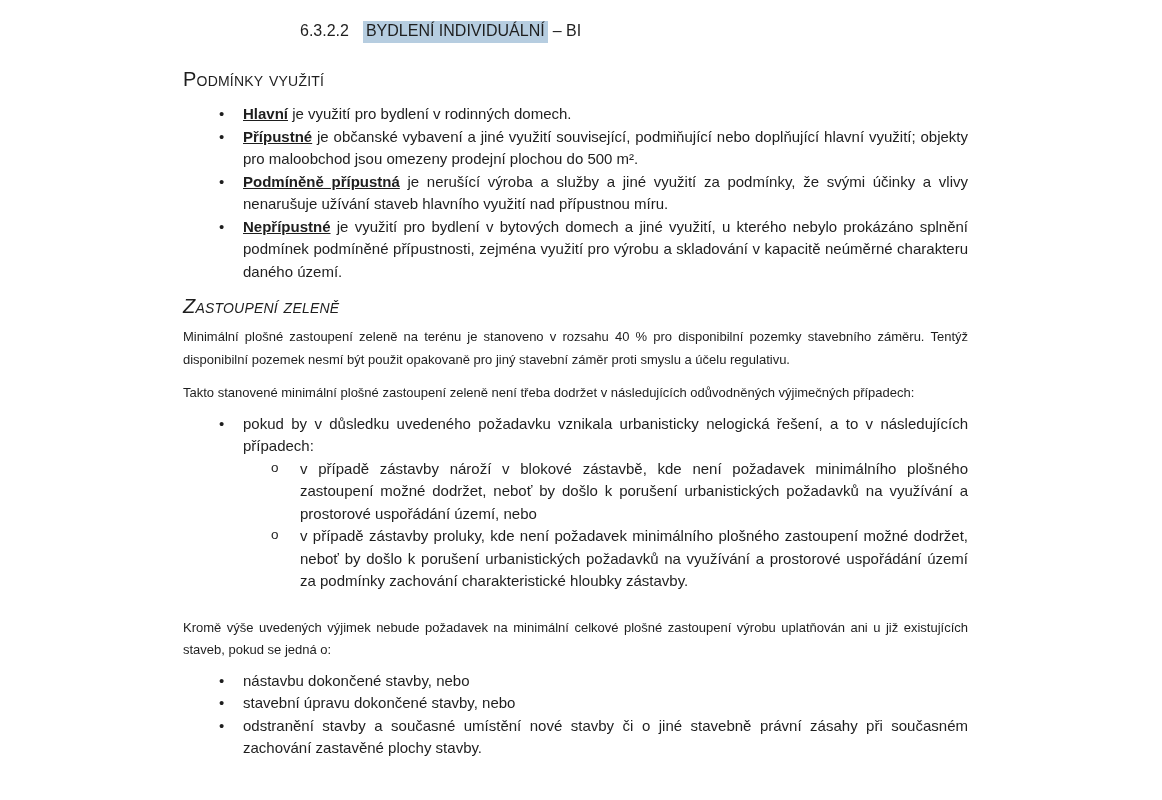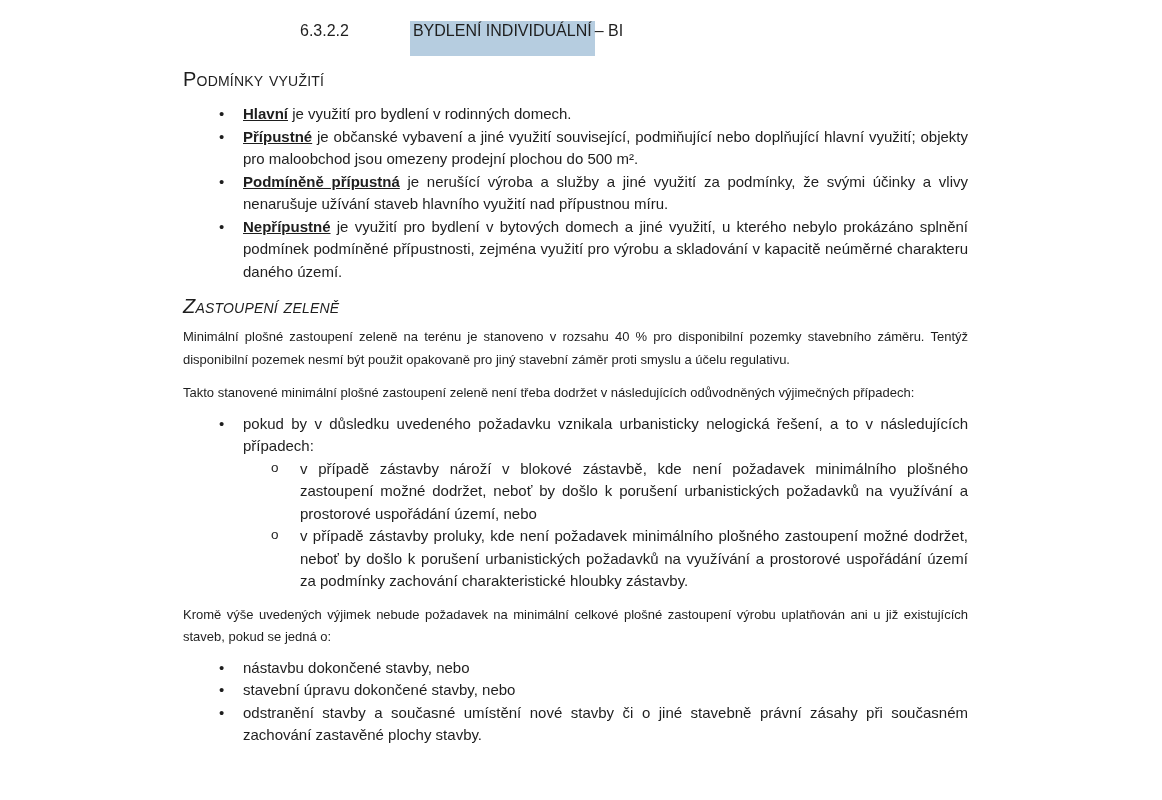--- a/index.html
+++ b/index.html
@@ -27,24 +27,24 @@
     margin: 0 0 27px 117px;
     font-size: 16px;
     line-height: 22px;
     font-weight: 400;
     white-space: nowrap;
   }
   .doc-heading .num {
     margin-right: 14px;
   }
   .doc-heading .hl {
-    padding: 1px 3px 17px 3px;
-    margin-left: 47px;
+    padding: 1px 3px 4px 3px;
   }
   .doc-heading .suffix {
+    margin-left: 5px;
   }
   
   .section-title {
     font-variant: small-caps;
     font-size: 20px;
     letter-spacing: 0.2px;
     line-height: 20px;
     margin: 0 0 14px 0;
     font-weight: 400;
   }
@@ -62,21 +62,21 @@
   .para.mb12 { margin-bottom: 8px; }
   .para.mb8  { margin-bottom: 8px;  }
   ul.blist {
     list-style: none;
     margin: 0 0 13px 0;
     padding: 0;
     font-size: 15px;
     line-height: 22.5px;
     text-align: justify;
   }
-  ul.blist.mb11 { margin-bottom: 11px; }
+  ul.blist.mb11 { margin-bottom: 24px; }
   ul.blist.mb0  { margin-bottom: 0; }
   ul.blist > li {
     position: relative;
     padding-left: 60px;
     margin: 0;
   }
   ul.blist > li::before {
     content: "\2022";
     position: absolute;
     left: 36px;

